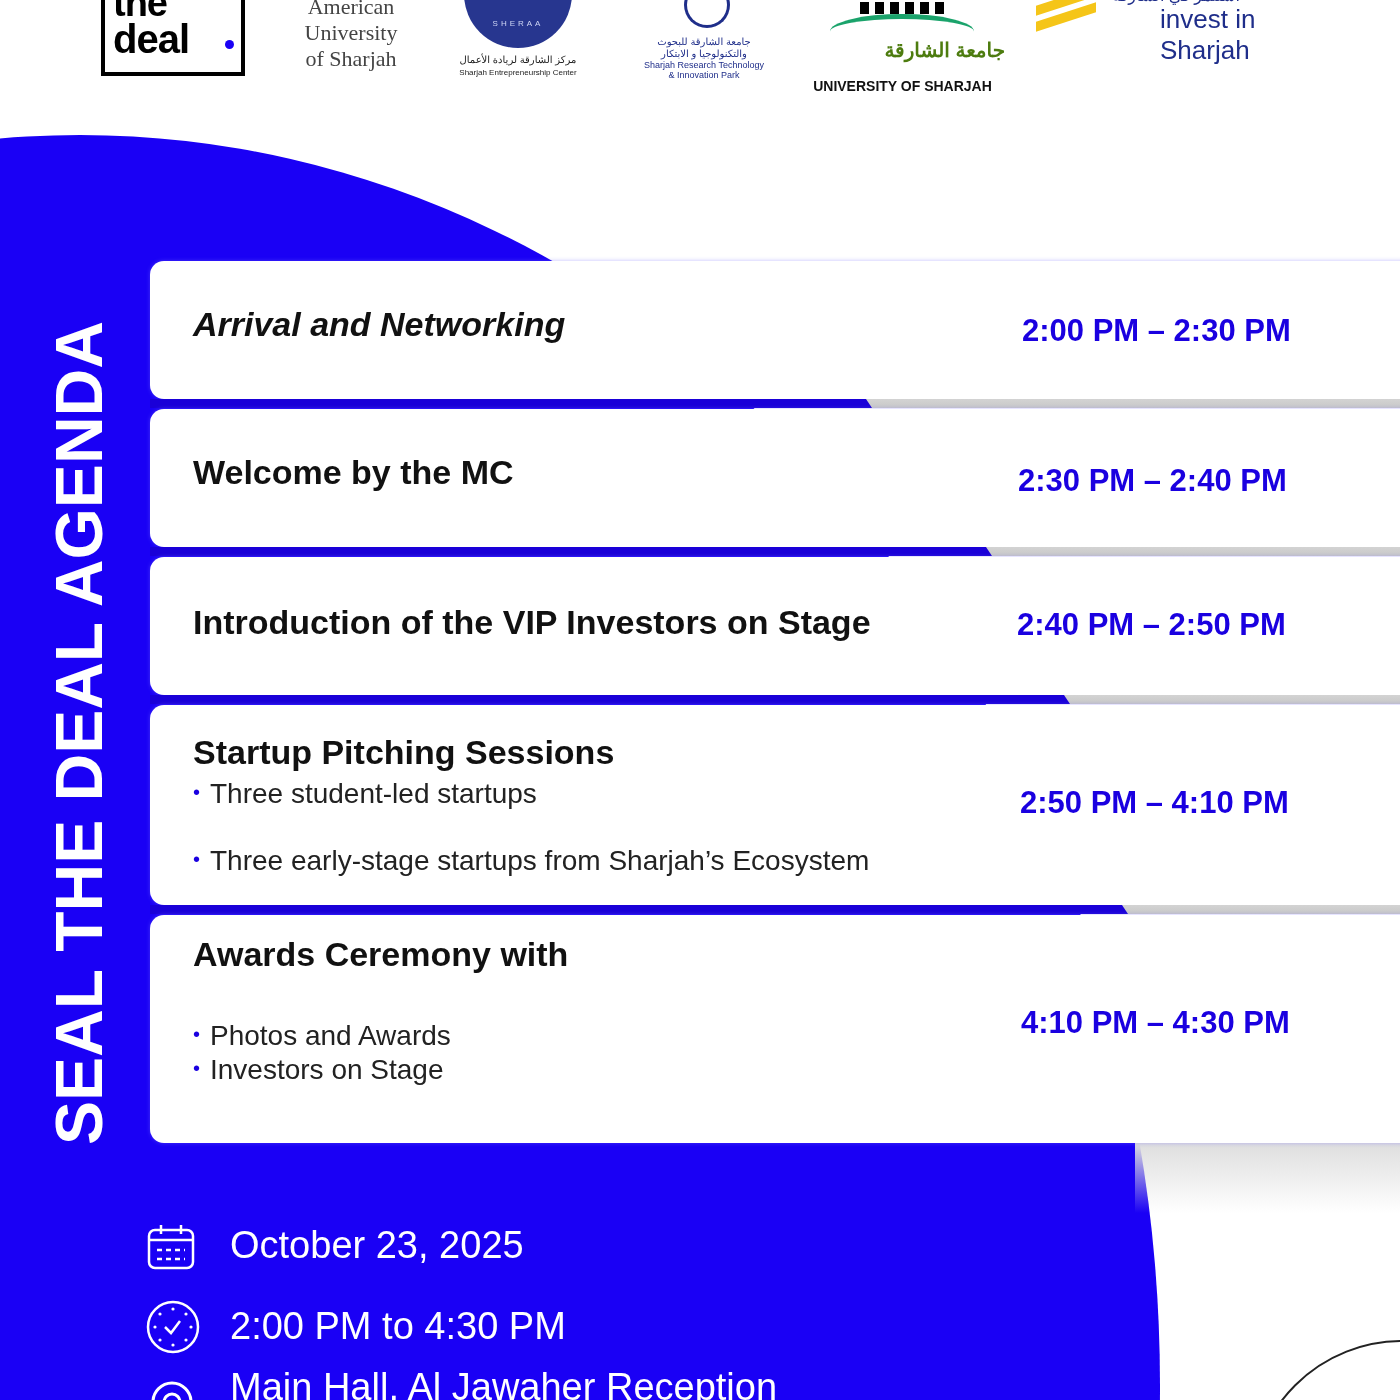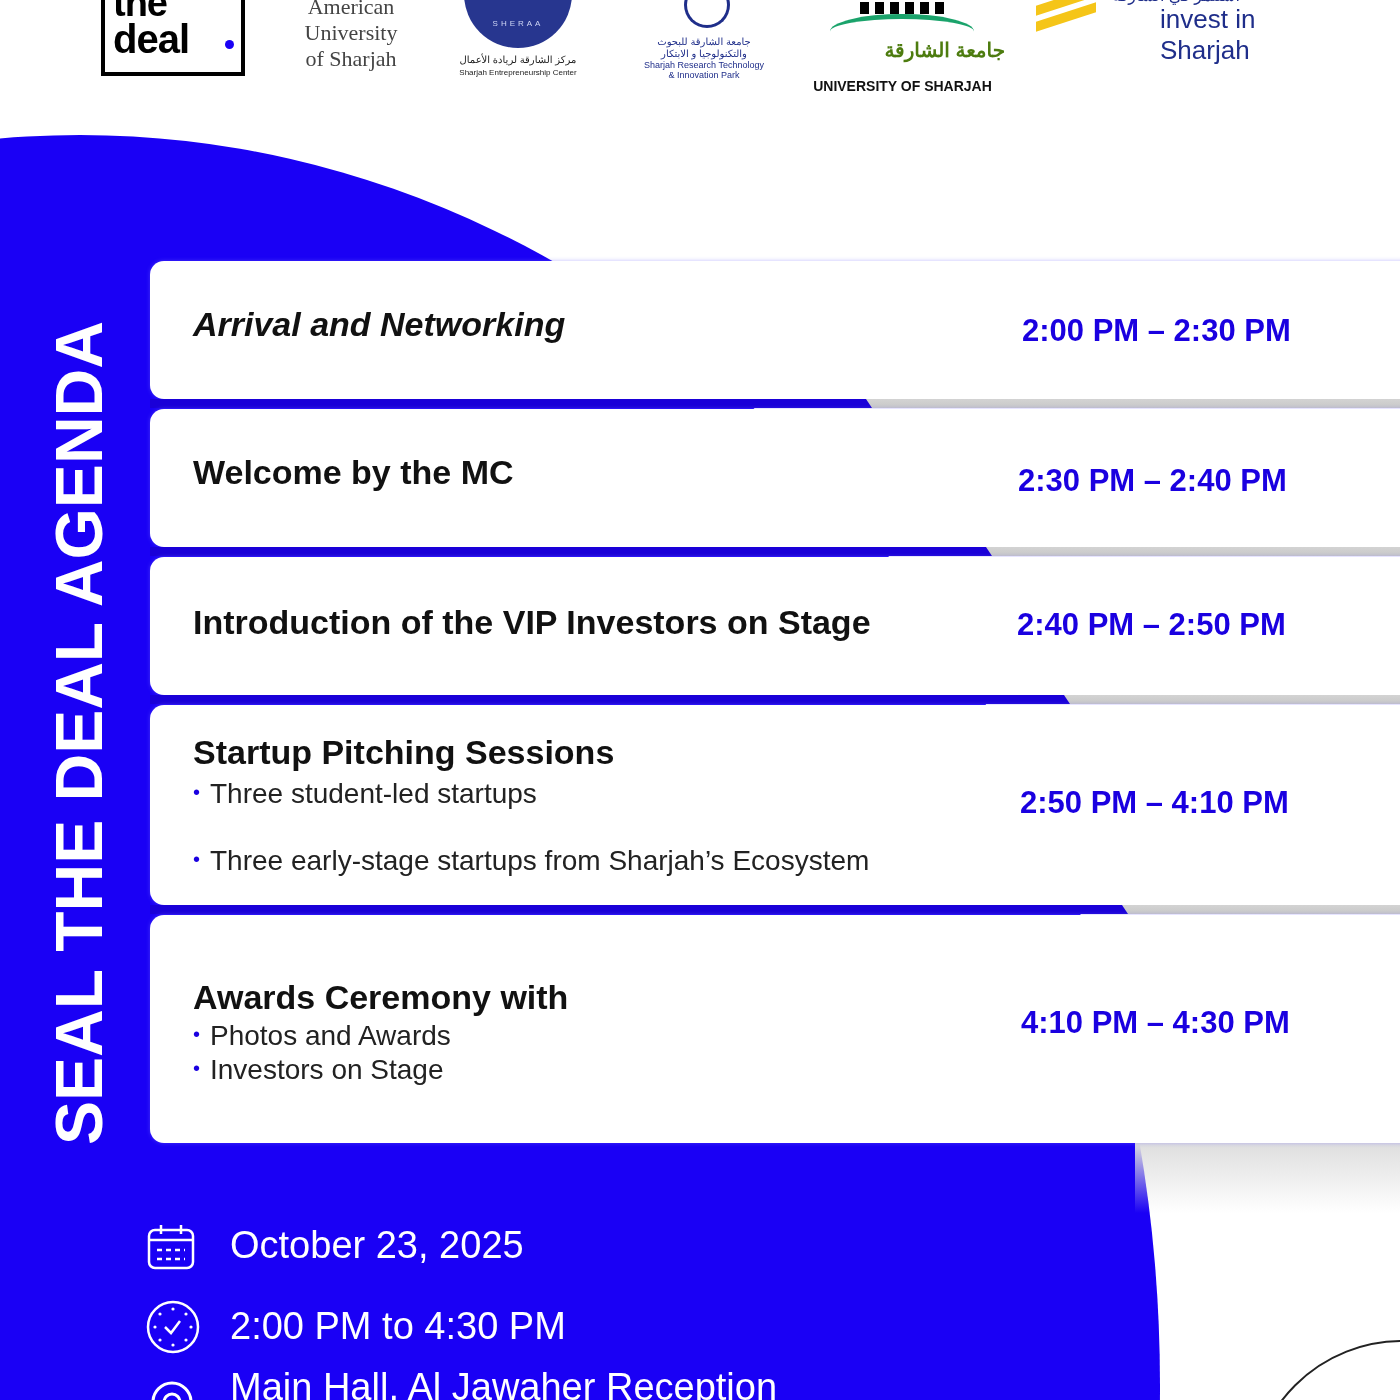--- a/index.html
+++ b/index.html
@@ -140,21 +140,21 @@
     <div class="sub" style="top:137px;"><span class="b">•</span><span>Three early-stage startups from Sharjah’s Ecosystem</span></div>
     <div class="time" style="left:870px;top:80px;">2:50 PM – 4:10 PM</div>
   </div>
   <div class="bar" style="top:200px;">
       <div class="fill" style="width:978px;"></div>
     </div>
 </div>
 
 <div class="row" style="top:915px;height:228px;">
   <div class="card" style="height:228px;">
-    <div class="title" style="top:20px;margin-top:43px;">Awards Ceremony with</div>
+    <div class="title" style="top:20px;">Awards Ceremony with</div>
     <div class="sub" style="top:136px;"><span class="b">•</span><span>Investors on Stage</span></div>
     <div class="sub" style="top:102px;"><span class="b">•</span><span>Photos and Awards</span></div>
     <div class="time" style="left:871px;top:90px;">4:10 PM – 4:30 PM</div>
   </div>
 </div>
 <div class="shadow-under" style="top:1143px;left:1135px;width:265px;"></div>
 
 <div class="info" style="top:1222px;">
   <span class="ic">
     <svg width="50" height="50" viewBox="0 0 50 50">

